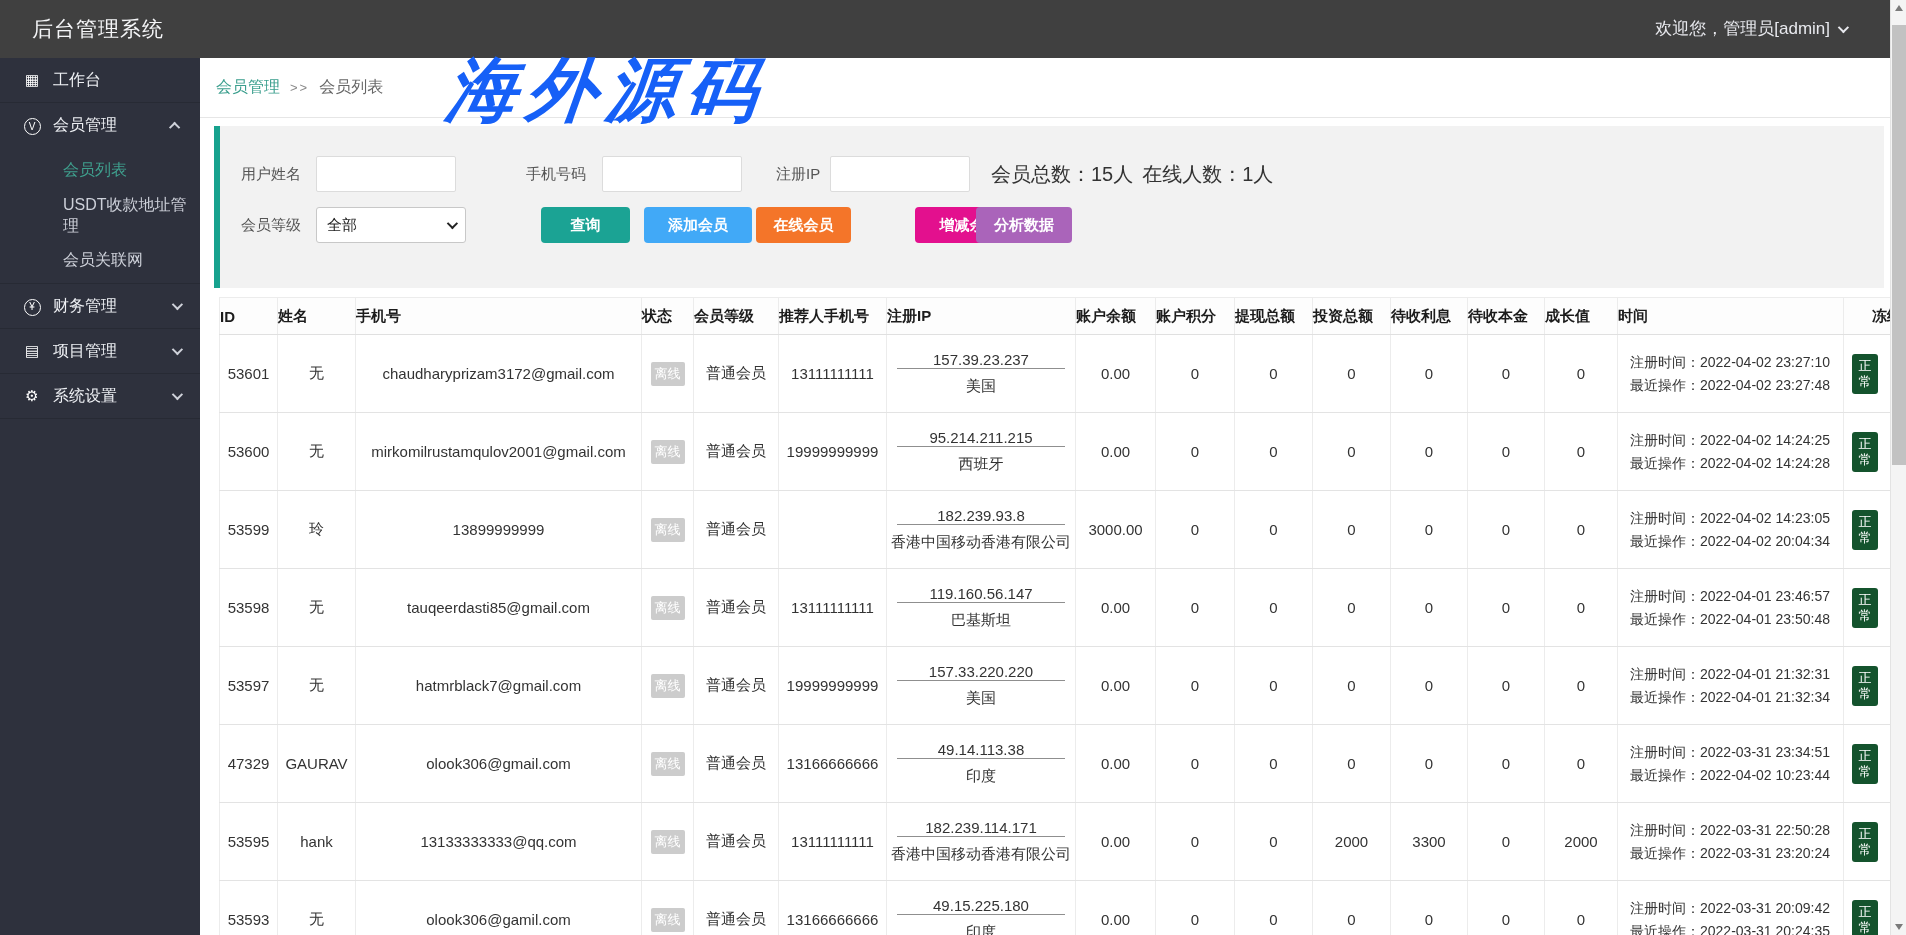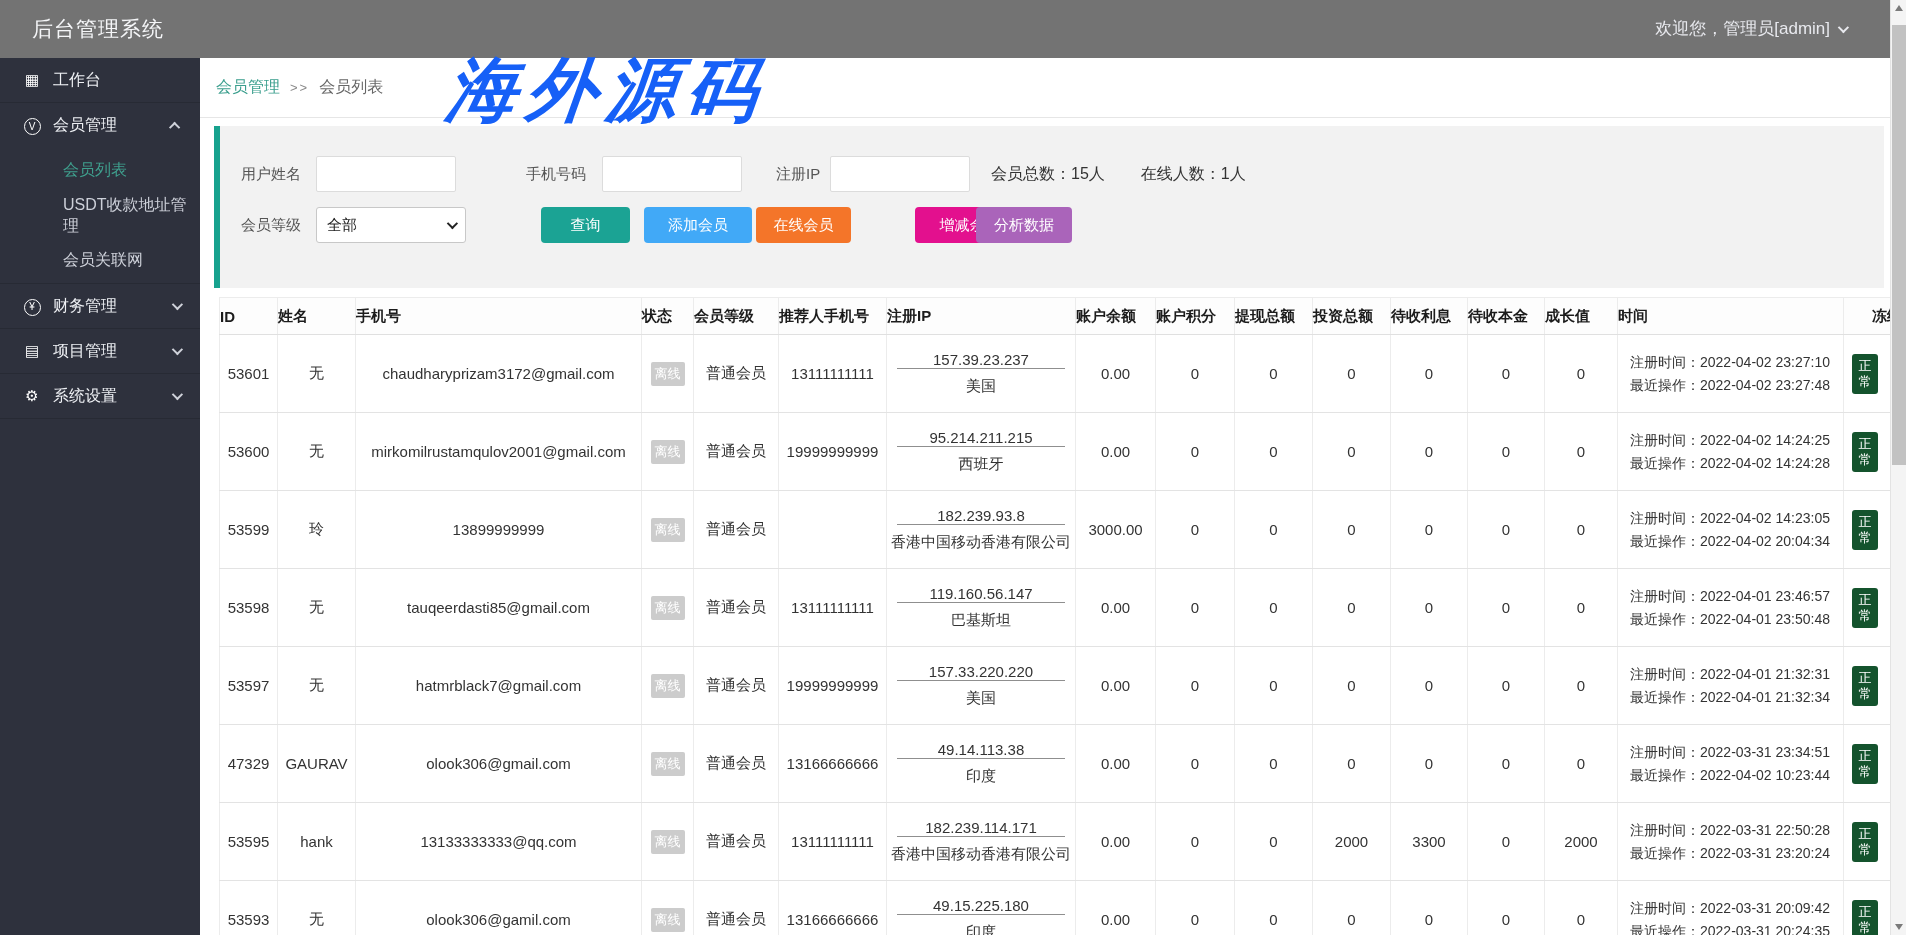--- a/index.html
+++ b/index.html
@@ -1,21 +1,21 @@
 <!DOCTYPE html>
 <html><head>
 <meta charset="utf-8">
 <style>
   * { margin:0; padding:0; box-sizing:border-box; }
   html,body { width:1906px; height:935px; overflow:hidden;
     font-family:"Liberation Sans","DejaVu Sans",sans-serif; background:#fff; }
 
   
   .topbar { position:absolute; left:0; top:0; width:1906px; height:58px;
-    background:#737373; z-index:30; }
+    background:#404040; z-index:30; }
   .topbar .title { position:absolute; left:32px; top:0; line-height:58px;
     color:#f5f6f8; font-size:21px; letter-spacing:1px; }
   .topbar .user { position:absolute; right:60px; top:0; line-height:58px;
     color:#e8e9ee; font-size:17px; display:flex; align-items:center; gap:8px; }
   .chev { display:inline-block; width:8px; height:8px;
     border-right:2px solid #cfd2da; border-bottom:2px solid #cfd2da; }
   .chev.down { transform:rotate(45deg) translateY(-2px); }
   .chev.up   { transform:rotate(-135deg) translateY(-2px); }
   .chev.white{ border-color:#e8e9ee; }
 
@@ -52,25 +52,25 @@
   .panel { position:relative; margin:8px 0 0 14px; width:1670px; height:162px;
     background:#f2f2f2; border-left:6px solid #17a28e; }
   .f-label { position:absolute; font-size:15px; color:#555; line-height:36px; }
   .f-input { position:absolute; width:140px; height:36px; background:#fff;
     border:1px solid #dcdcdc; border-radius:2px; font-size:14px; padding:0 8px; }
   .f-select { position:absolute; left:96px; top:81px; width:150px; height:36px;
     background:#fff; border:1px solid #c8c8c8; border-radius:3px;
     display:flex; align-items:center; padding:0 10px; font-size:15px; color:#222;
     cursor:pointer; }
   .f-select .chev { border-color:#222; margin-left:auto; }
-  .stats { position:absolute; left:771px; top:30px; line-height:36px; font-size:16px;
-    color:#333; display:flex; gap:36px; }
+  .stats { position:absolute; left:771px; top:30px; line-height:36px; font-size:20px;
+    color:#333; display:flex; gap:9px; }
   .fbtn { position:absolute; top:81px; height:36px; border:none; border-radius:4px;
     color:#fff; font-size:15px; cursor:pointer;
-    font-family:"Liberation Sans","DejaVu Sans",sans-serif; }
+    font-family:"Liberation Sans","DejaVu Sans",sans-serif;font-weight:bold; }
   .fbtn.b0 { left:321px; width:89px; background:#1ba394; }
   .fbtn.b1 { left:424px; width:108px; background:#41a9f7; }
   .fbtn.b2 { left:536px; width:95px; background:#f47529; }
   .fbtn.b3 { left:647px; width:109px; background:#e3108e;margin-left:48px; }
   .fbtn.b4 { left:756px; width:96px; background:#aa64ba; }
 
   
   .table-wrap { margin:9px 0 0 19px; width:1671px; overflow:hidden; }
   table { border-collapse:collapse; table-layout:fixed; width:1744px;
     border-top:1px solid #ececec; border-left:1px solid #ececec; }

